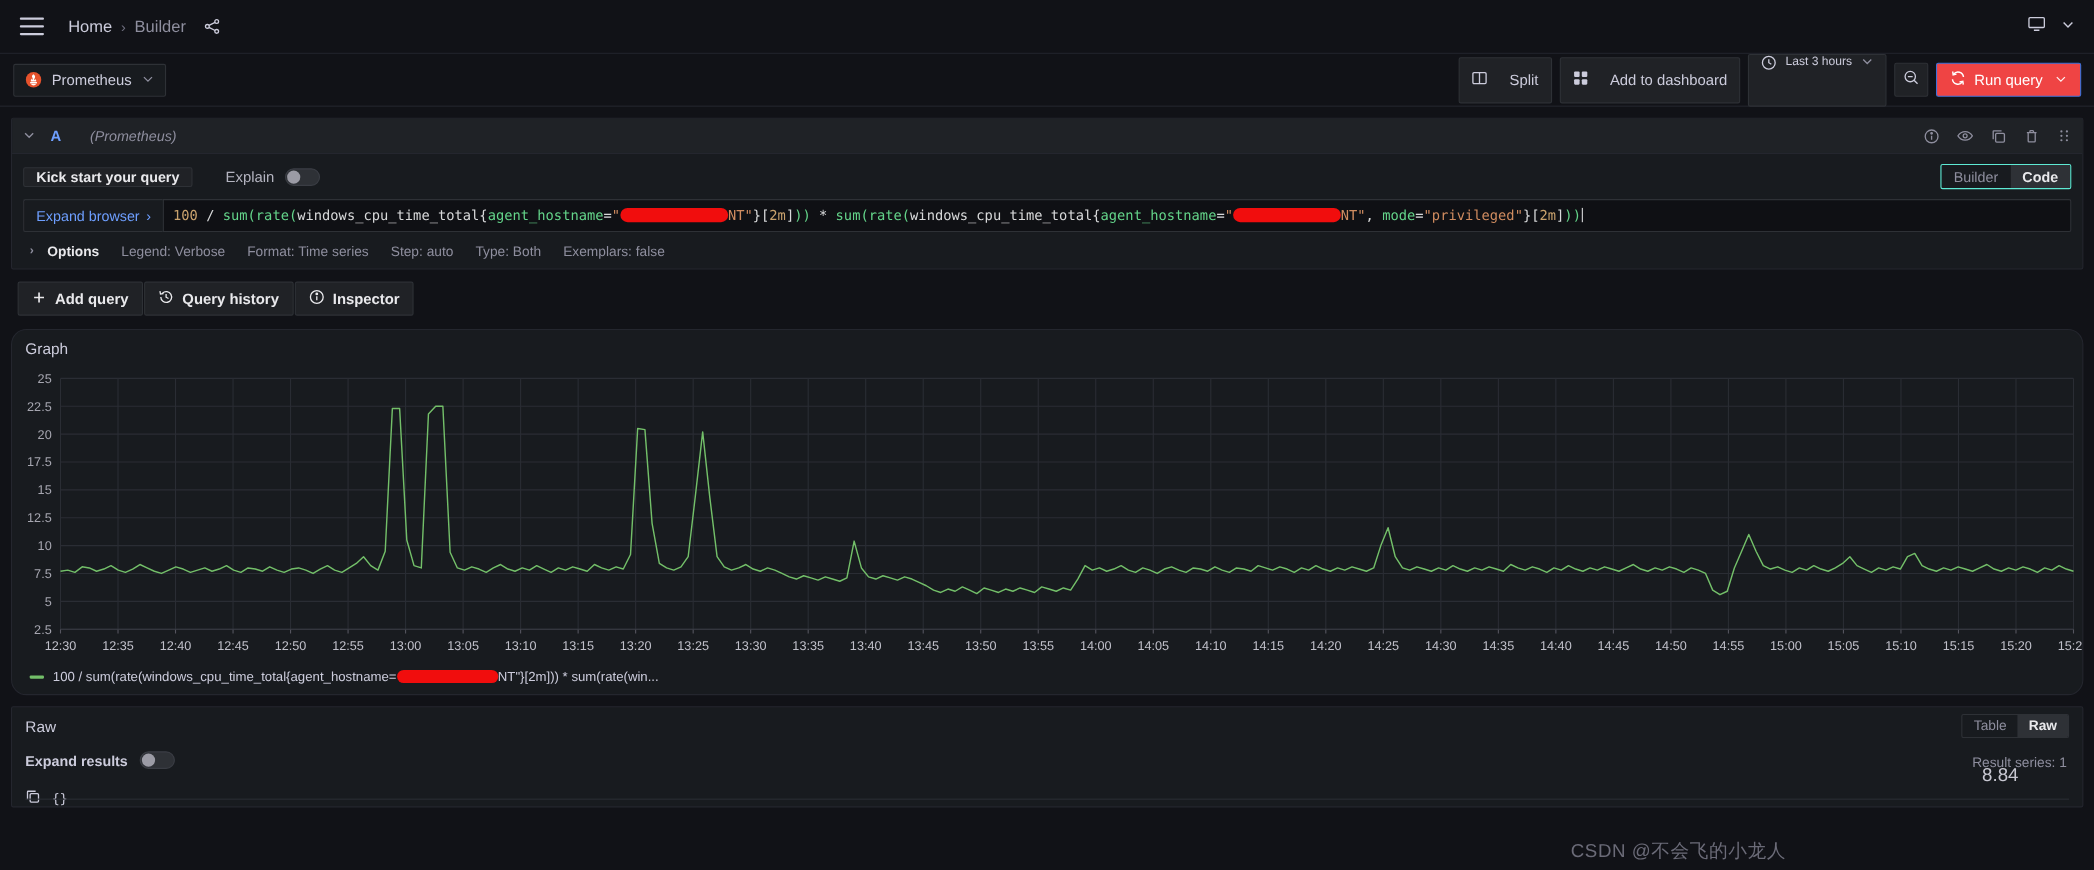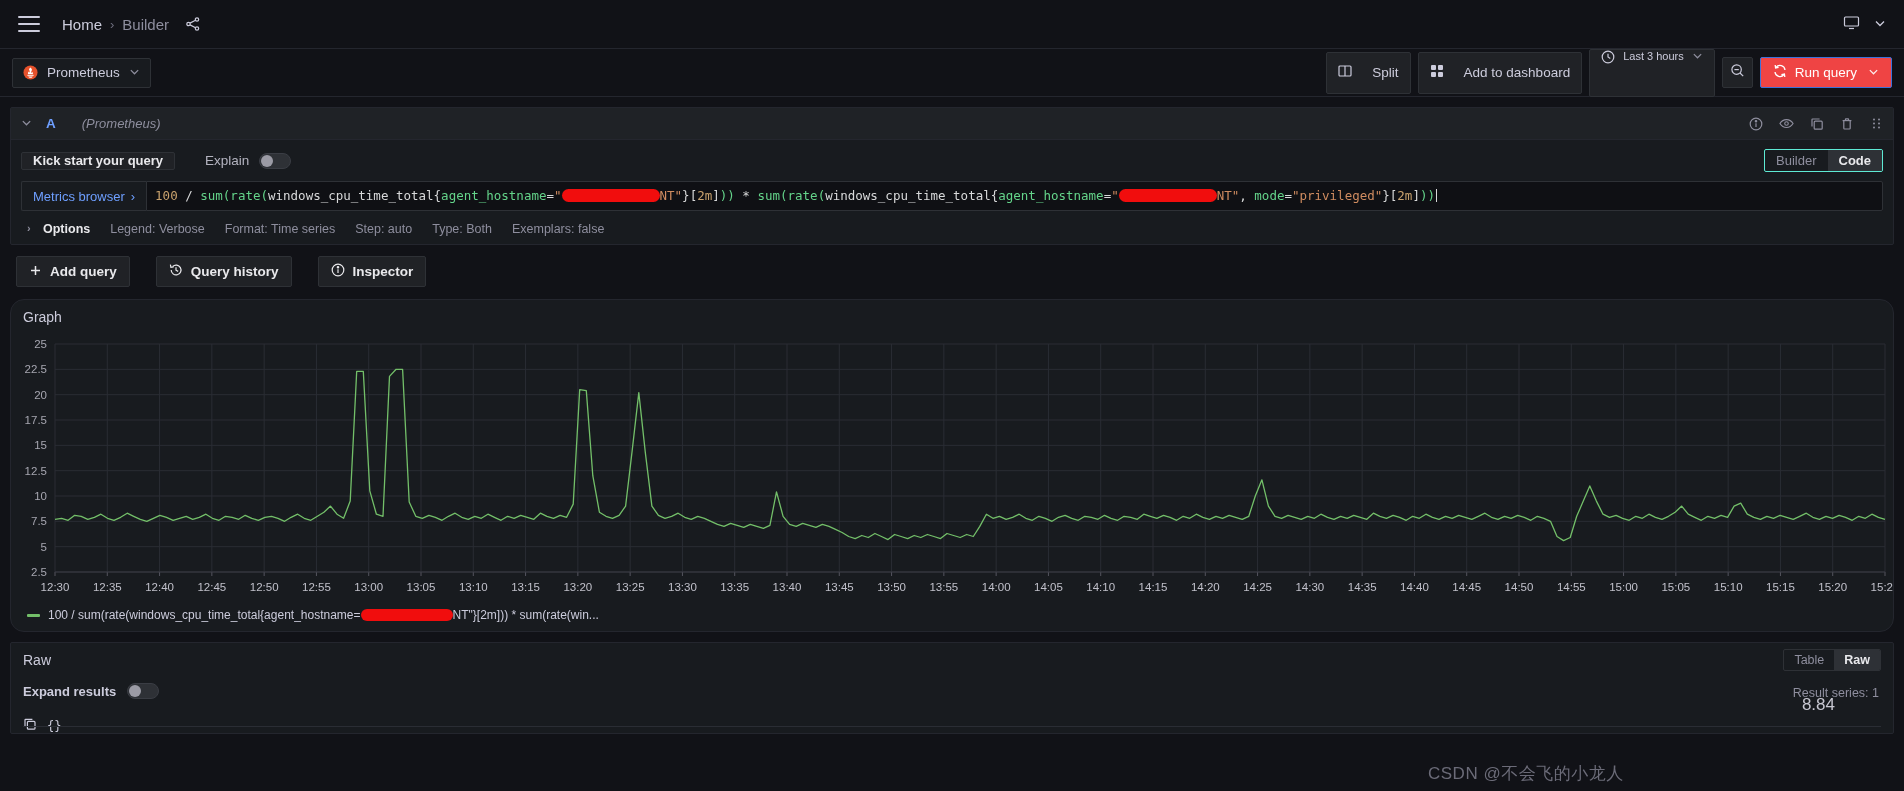--- a/index.html
+++ b/index.html
@@ -120,21 +120,21 @@
   .caret-bar { display:inline-block; width:1px; height:13px; background:#d8d9da;
     vertical-align:-2px; margin-left:1px; }
 
   .qopts { display: flex; align-items: center; gap: 20px; margin-top: 11px;
     padding-left: 22px; font-size: 12.5px; }
   .qopts .oc { color: #8e8e9e; font-size: 11px; position:absolute; margin-left:-16px;}
   .qopts .olabel { color: #e9e9ec; font-weight: 600; position: relative; cursor:pointer;}
   .qopts .oitem { color: #8e8e9e; }
 
   
-  .actions { display: flex; gap: 26px; padding: 11px 0 12px 16px; }
+  .actions { display: flex; gap: 1px; padding: 11px 0 12px 16px; }
   .abtn { display: flex; align-items: center; gap: 8px; height: 31px;
     padding: 0 12px; border-radius: 2px; background: #202226;
     border: 1px solid #2e3136; color: #e9e9ec; font-size: 13.5px;
     font-weight: 600; cursor: pointer; }
 
   
   .panel { margin: 0 10px; background: #181b1f; border: 1px solid #24262e;
     border-radius: 14px; }
   .panel-head { display: flex; align-items: center; height: 34px; padding: 0 12px; }
   .panel-title { font-size: 14px; color: #ccccdc; }
@@ -346,21 +346,21 @@
           </span>
       </div>
       <div class="mode-toggle">
         <div>Builder</div>
         <div class="active">Code</div>
       </div>
     </div>
 
     <div class="qrow2">
       <div class="metrics-browser">
-        <span>Metrics browser</span>
+        <span>Expand browser</span>
         <span>›</span>
       </div>
       <div class="expr-input" id="expr"><span class="tk-num">100</span><span class="tk-op"> / </span><span class="tk-fn">sum</span><span class="tk-paren">(</span><span class="tk-fn">rate</span><span class="tk-paren">(</span><span class="tk-metric">windows_cpu_time_total</span><span class="tk-op">{</span><span class="tk-label">agent_hostname</span><span class="tk-op">=</span><span class="tk-str">"</span><span class="redact" style="width: 98px;"></span><span class="tk-str">NT"</span><span class="tk-op">}</span><span class="tk-op">[</span><span class="tk-dur">2m</span><span class="tk-op">]</span><span class="tk-paren">)</span><span class="tk-paren">)</span><span class="tk-op"> * </span><span class="tk-fn">sum</span><span class="tk-paren">(</span><span class="tk-fn">rate</span><span class="tk-paren">(</span><span class="tk-metric">windows_cpu_time_total</span><span class="tk-op">{</span><span class="tk-label">agent_hostname</span><span class="tk-op">=</span><span class="tk-str">"</span><span class="redact" style="width: 98px;"></span><span class="tk-str">NT"</span><span class="tk-op">, </span><span class="tk-label">mode</span><span class="tk-op">=</span><span class="tk-str">"privileged"</span><span class="tk-op">}</span><span class="tk-op">[</span><span class="tk-dur">2m</span><span class="tk-op">]</span><span class="tk-paren">)</span><span class="tk-paren">)</span><span class="caret-bar"></span></div>
     </div>
 
     <div class="qopts">
       <span class="olabel">
         <span class="oc">›</span>
         <span>Options</span>
       </span>

